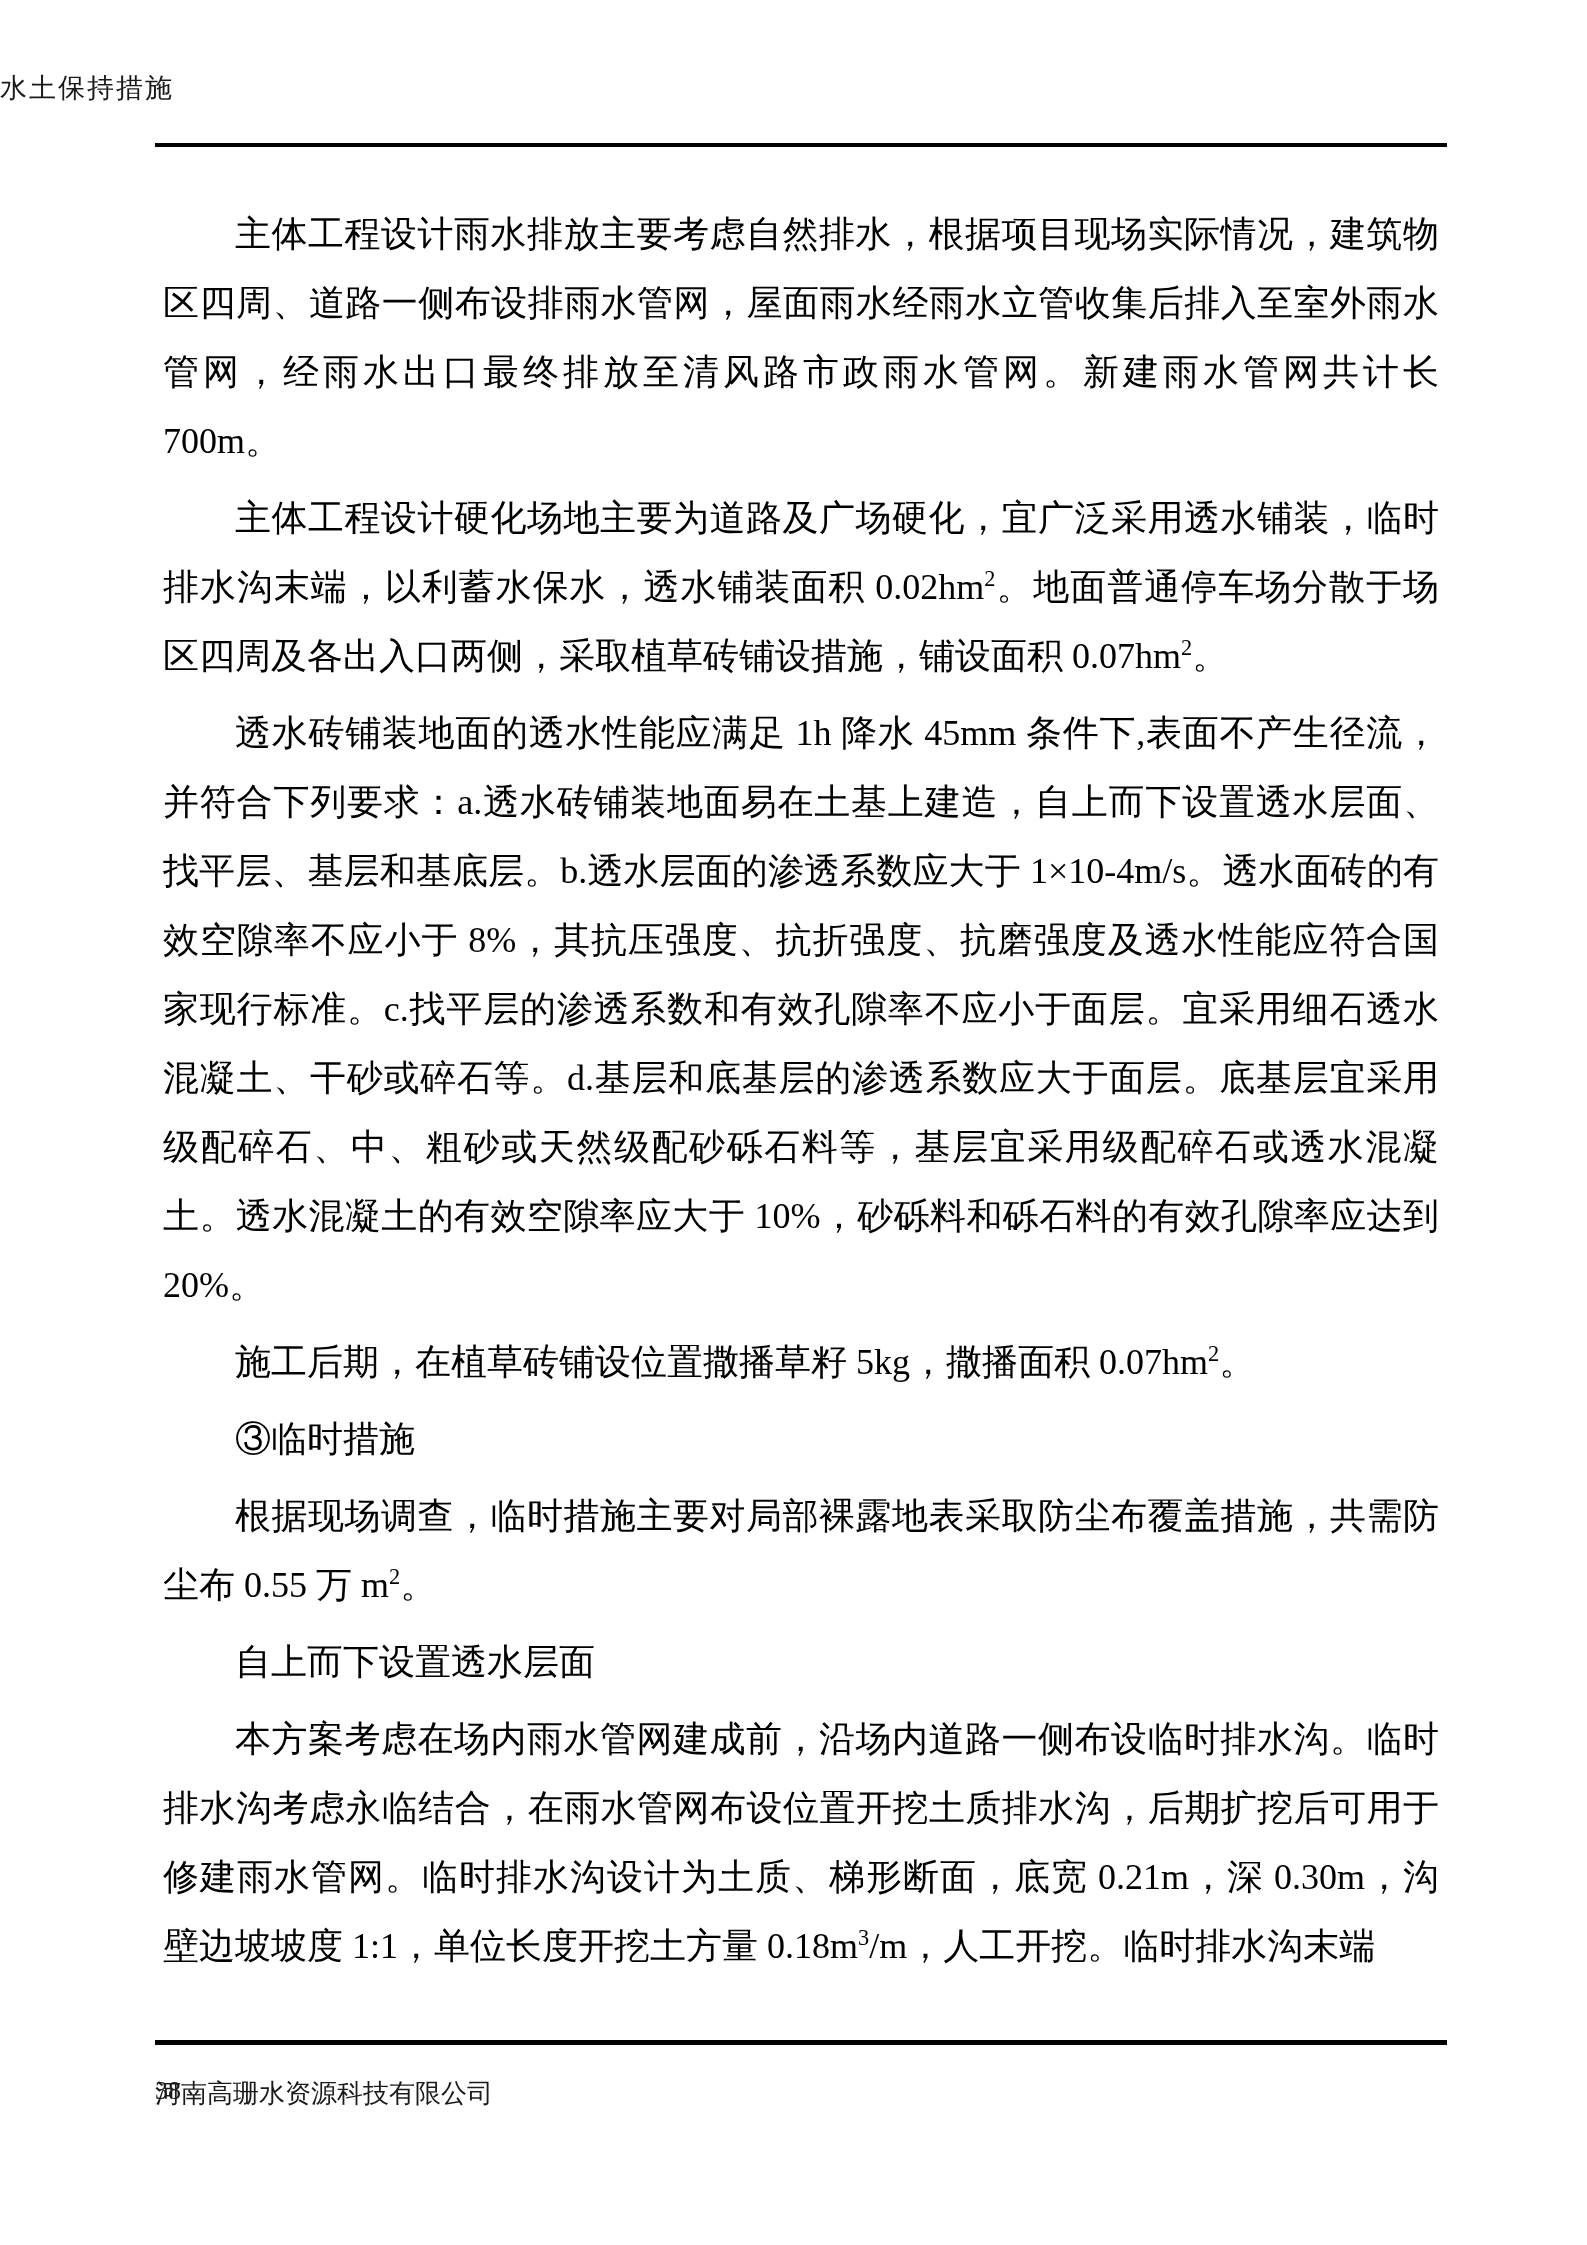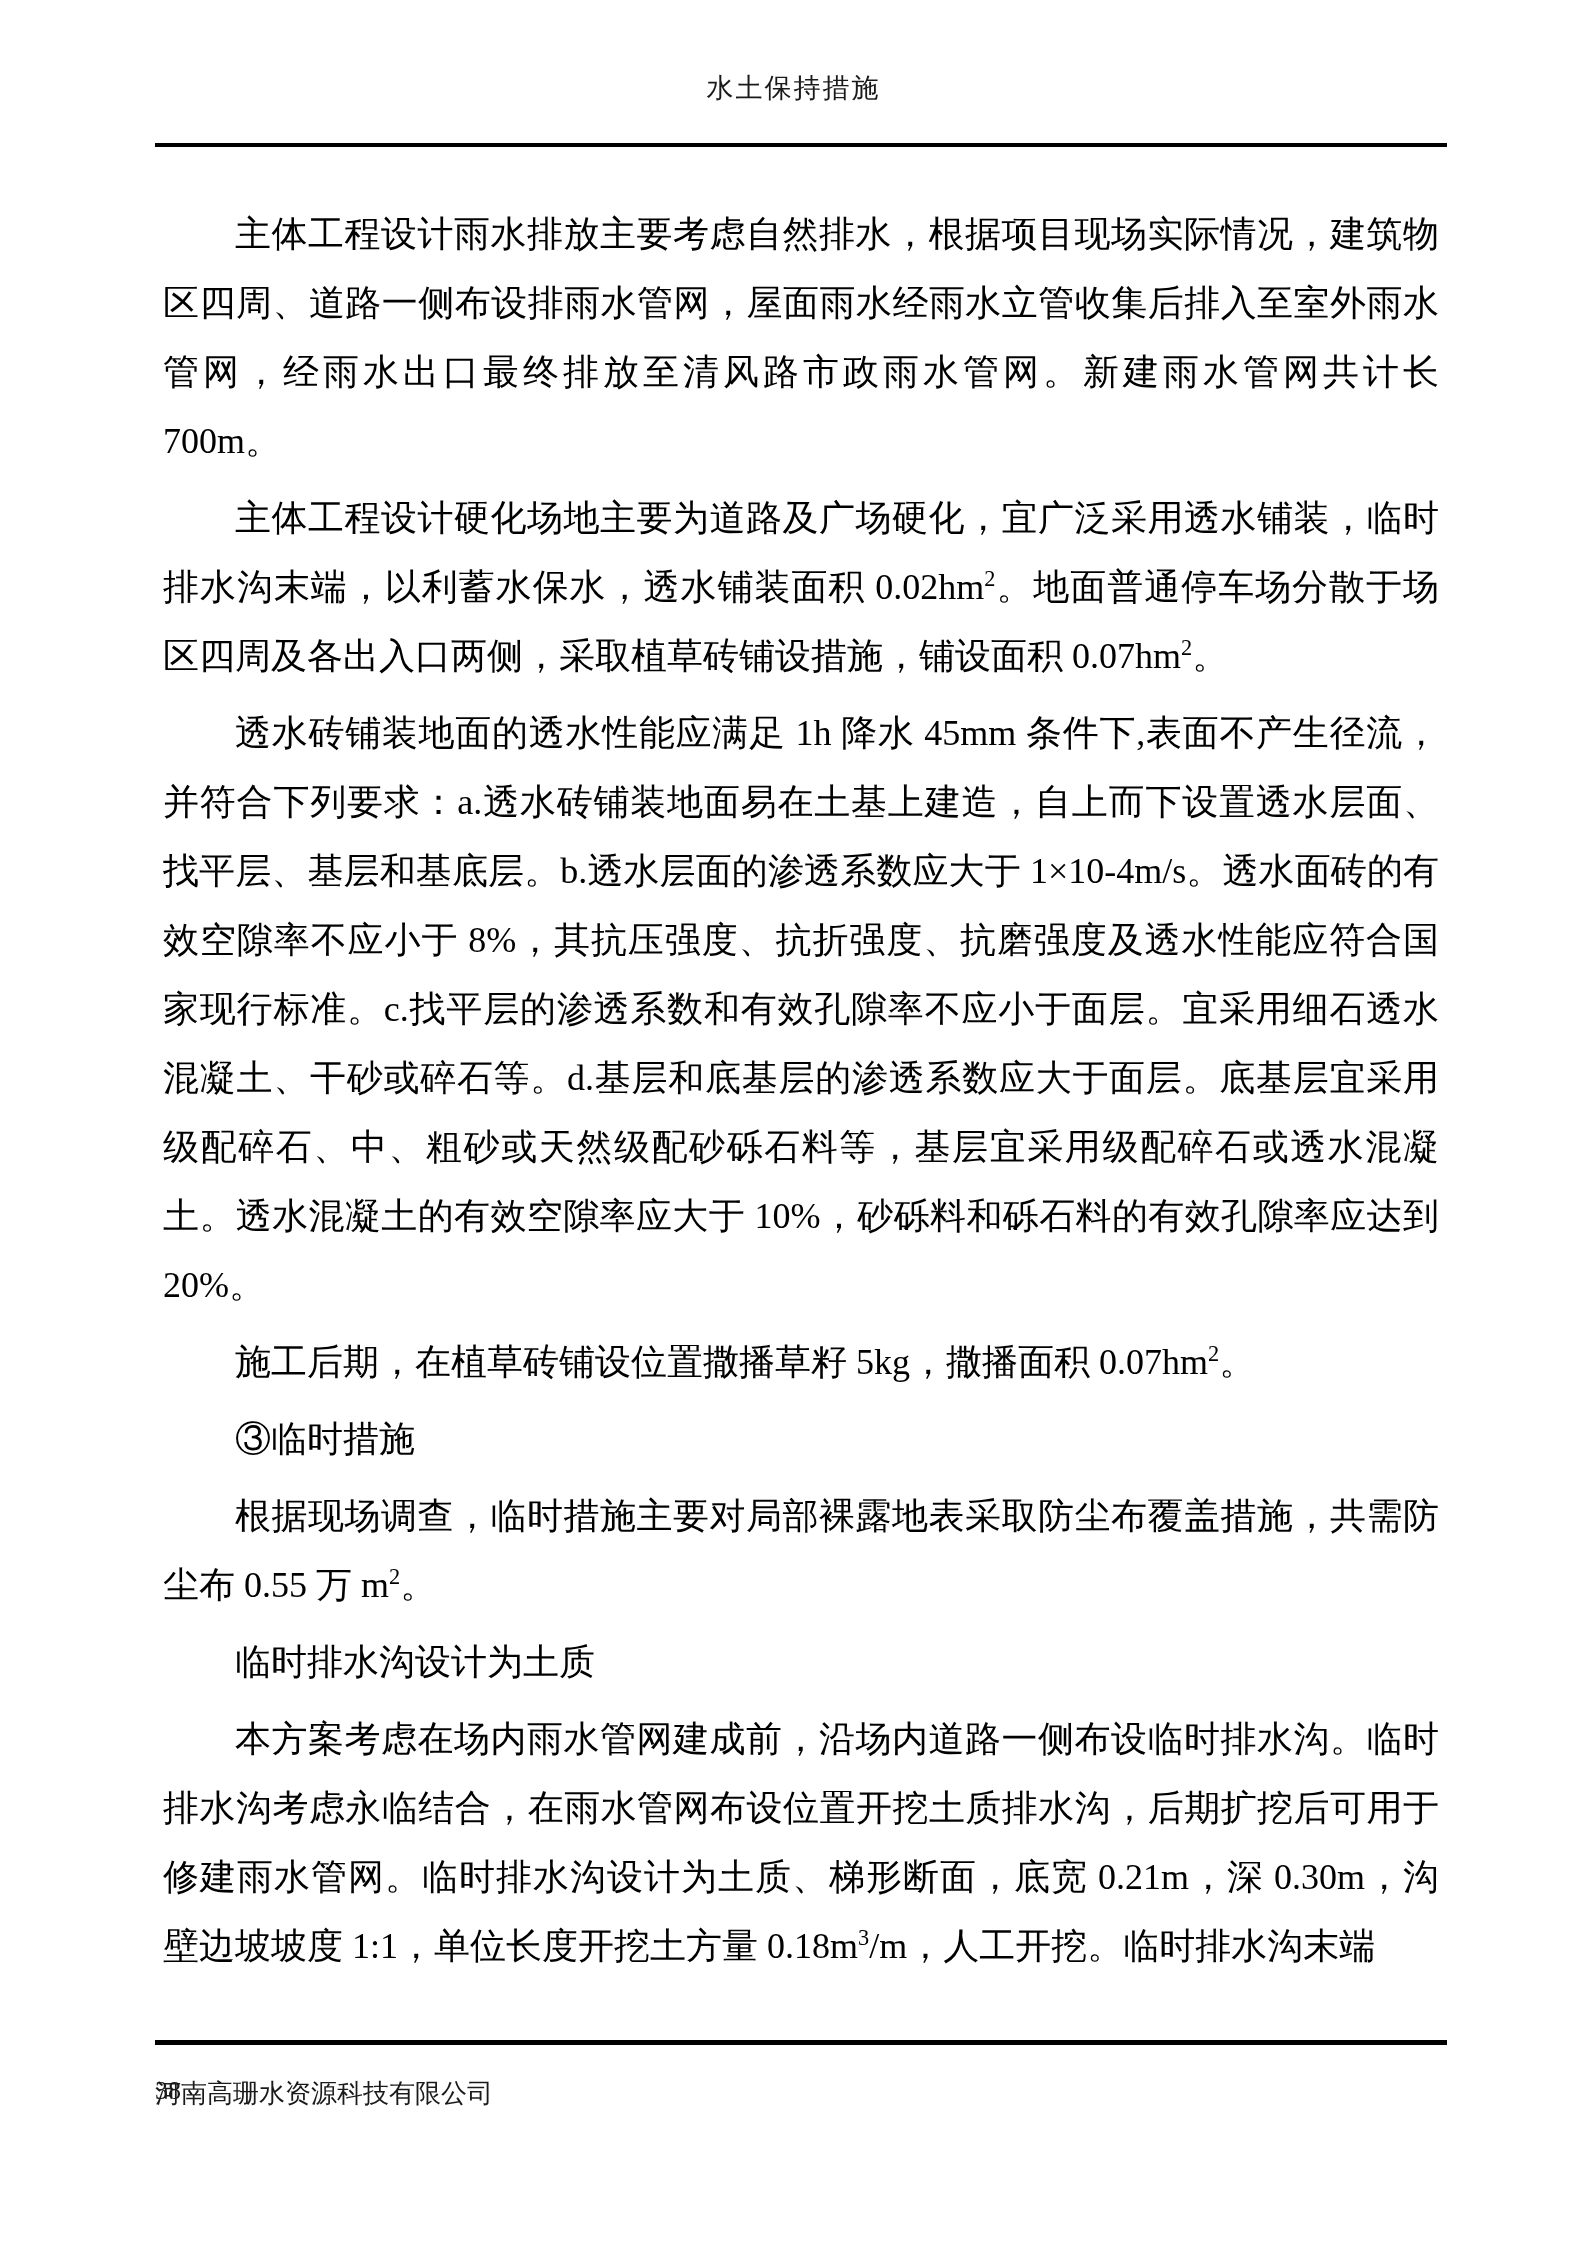--- a/index.html
+++ b/index.html
@@ -14,21 +14,21 @@
     background: #ffffff;
     color: #000000;
     font-family: "Liberation Serif", "DejaVu Serif", serif;
     overflow: hidden;
   }
   .header-title {
     position: absolute;
     top: 70px;
     left: 0;
     width: 100%;
-    text-align: center;
+    text-align: left;
     font-size: 27px;
     letter-spacing: 2px;
     color: #1a1a1a;
   }
   .header-rule {
     position: absolute;
     top: 143px;
     left: 155px;
     right: 140px;
     height: 4px;
@@ -88,21 +88,21 @@
 
   <div class="header-rule"></div>
 
   <div class="content">
       <p class="para"><span>主体工程设计雨水排放主要考虑自然排水，根据项目现场实际情况，建筑物区四周、道路一侧布设排雨水管网，屋面雨水经雨水立管收集后排入至室外雨水管网，经雨水出口最终排放至清风路市政雨水管网。新建雨水管网共计长 700m。</span></p>
       <p class="para"><span>主体工程设计硬化场地主要为道路及广场硬化，宜广泛采用透水铺装，临时排水沟末端，以利蓄水保水，透水铺装面积 0.02hm</span><sup>2</sup><span>。地面普通停车场分散于场区四周及各出入口两侧，采取植草砖铺设措施，铺设面积 0.07hm</span><sup>2</sup><span>。</span></p>
       <p class="para"><span>透水砖铺装地面的透水性能应满足 1h 降水 45mm 条件下,表面不产生径流，并符合下列要求：a.透水砖铺装地面易在土基上建造，自上而下设置透水层面、找平层、基层和基底层。b.透水层面的渗透系数应大于 1×10-4m/s。透水面砖的有效空隙率不应小于 8%，其抗压强度、抗折强度、抗磨强度及透水性能应符合国家现行标准。c.找平层的渗透系数和有效孔隙率不应小于面层。宜采用细石透水混凝土、干砂或碎石等。d.基层和底基层的渗透系数应大于面层。底基层宜采用级配碎石、中、粗砂或天然级配砂砾石料等，基层宜采用级配碎石或透水混凝土。透水混凝土的有效空隙率应大于 10%，砂砾料和砾石料的有效孔隙率应达到 20%。</span></p>
       <p class="para"><span>施工后期，在植草砖铺设位置撒播草籽 5kg，撒播面积 0.07hm</span><sup>2</sup><span>。</span></p>
       <p class="para"><span>③临时措施</span></p>
       <p class="para"><span>根据现场调查，临时措施主要对局部裸露地表采取防尘布覆盖措施，共需防尘布 0.55 万 m</span><sup>2</sup><span>。</span></p>
-      <p class="para"><span>临时排水沟设计为土质</span></p>
+      <p class="para"><span>自上而下设置透水层面</span></p>
       <p class="para"><span>本方案考虑在场内雨水管网建成前，沿场内道路一侧布设临时排水沟。临时排水沟考虑永临结合，在雨水管网布设位置开挖土质排水沟，后期扩挖后可用于修建雨水管网。临时排水沟设计为土质、梯形断面，底宽 0.21m，深 0.30m，沟壁边坡坡度 1:1，单位长度开挖土方量 0.18m</span><sup>3</sup><span>/m，人工开挖。临时排水沟末端</span></p>
     </div>
 
   <div class="footer-rule"></div>
 
   <div class="footer-company">河南高珊水资源科技有限公司</div>
 
   <div class="footer-page">38</div>
 
 </div>

